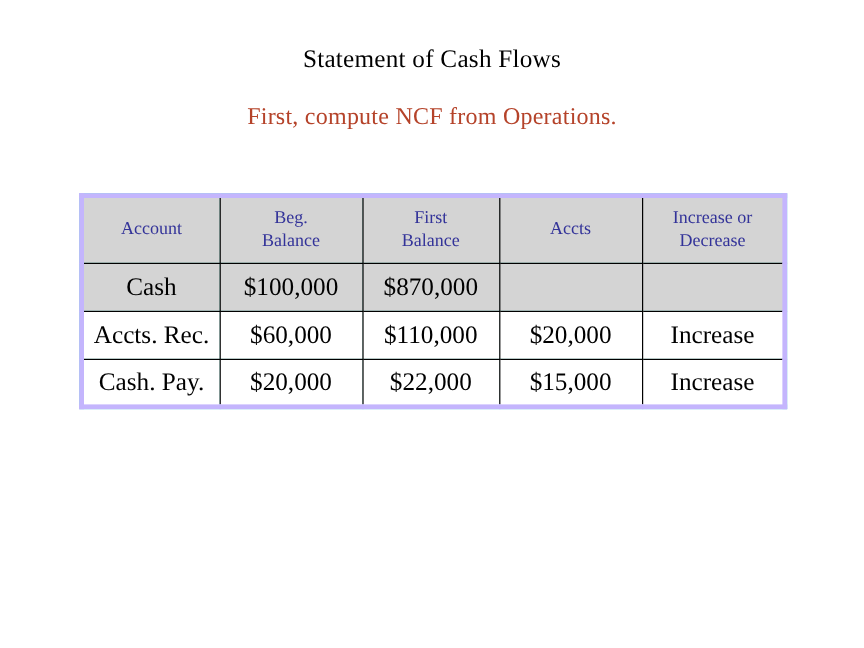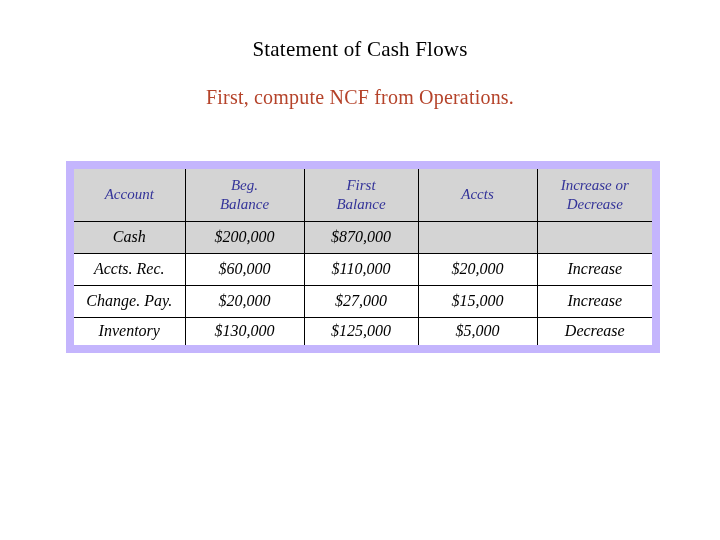--- a/index.html
+++ b/index.html
@@ -52,33 +52,32 @@
     position: absolute;
     left: 66px;
     top: 161px;
     width: 586px;
   }
 
   table.cf {
     border-collapse: collapse;
     table-layout: fixed;
     width: 586px;
-    border: 8px solid #c4b5fd;
+    border: 4px solid #c4b5fd;
     background: #5eead4;
-    font-style: italic;
   }
 
   table.cf td {
     border: 1px solid #000000;
     text-align: center;
     vertical-align: middle;
     padding: 0 2px;
-    font-size: 16px;
+    font-size: 21px;
     line-height: 18px;
-    height: 32px;
+    height: 40px;
     box-sizing: border-box;
   }
 
   
   col.c-account  { width: 115px; }
   col.c-beg      { width: 119px; }
   col.c-end      { width: 114px; }
   col.c-change   { width: 119px; }
   col.c-incdec   { width: 119px; }
 
@@ -144,48 +143,41 @@
             <span>Accts</span>
           </td>
           <td>
             <span>Increase or</span><br>
             <span>Decrease</span>
           </td>
         </tr>
 
         <tr class="shaded-row">
           <td>Cash</td>
-          <td>$200,000</td>
+          <td>$100,000</td>
           <td>$870,000</td>
           <td class="accent empty"></td>
           <td class="accent empty"></td>
         </tr>
 
         <tr class="data-row">
           <td>Accts. Rec.</td>
           <td>$60,000</td>
           <td>$110,000</td>
           <td class="accent">$20,000</td>
           <td class="accent">Increase</td>
         </tr>
 
         <tr class="data-row">
-          <td>Change. Pay.</td>
+          <td>Cash. Pay.</td>
           <td>$20,000</td>
-          <td>$27,000</td>
+          <td>$22,000</td>
           <td class="accent">$15,000</td>
           <td class="accent">Increase</td>
         </tr>
 
-        <tr class="data-row">
-          <td>Inventory</td>
-          <td>$130,000</td>
-          <td>$125,000</td>
-          <td class="accent">$5,000</td>
-          <td class="accent">Decrease</td>
-        </tr>
 
 
       </tbody>
     </table>
   </div>
 
 </div>
 
 </body></html>

